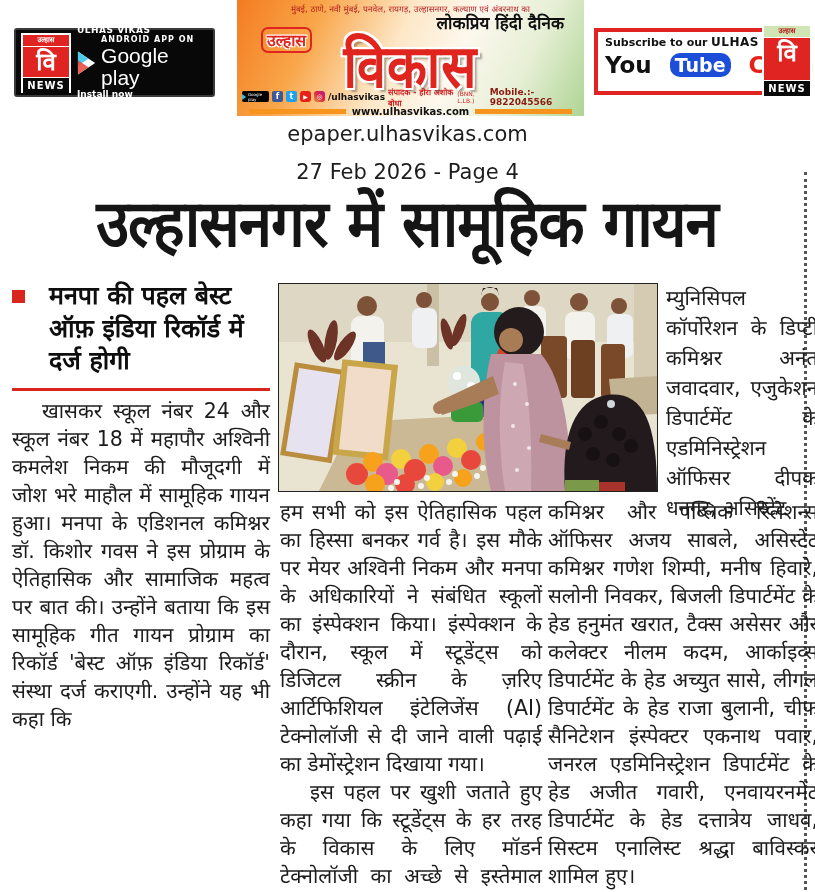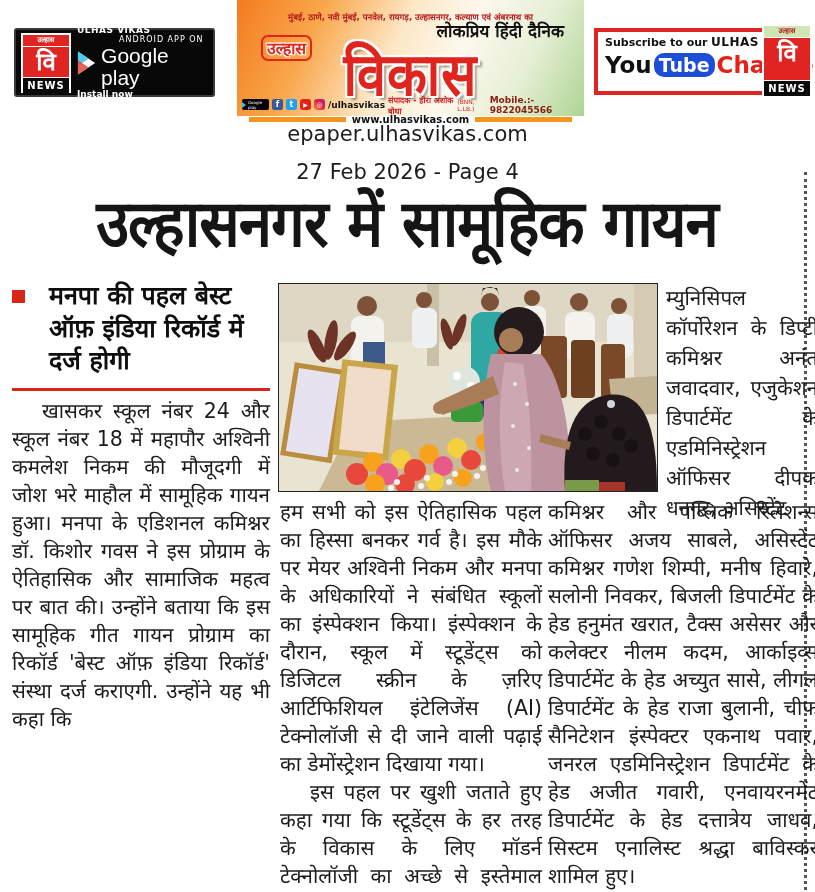--- a/index.html
+++ b/index.html
@@ -17,28 +17,28 @@
   .nl-top.red { background:#e02421; color:#fff; }
   .nl-top.green { background:#cfe6b4; color:#b51d1d; }
   .nl-mid { flex:1; background:#e02421; color:#fff; font-weight:bold; font-size:24px;
     text-align:center; line-height:30px; border-top:1px solid #fff; border-bottom:1px solid #fff; }
   .nl-news { height:15px; background:#0a0a0a; color:#fff; font-size:10px; font-weight:bold;
     text-align:center; line-height:15px; letter-spacing:1px; }
   .app-info { display:flex; flex-direction:column; color:#fff; line-height:1.05; }
   .app-brand { font-size:9px; font-weight:bold; letter-spacing:0.5px; }
   .app-mid { display:flex; align-items:center; gap:5px; margin-top:1px; }
   .gp-text { display:flex; flex-direction:column; }
-  .gp-small { font-size:8px; font-weight:normal; letter-spacing:1px;margin-left:18px; }
+  .gp-small { font-size:8px; font-weight:bold; letter-spacing:1px; }
   .gp-big { font-family:"Liberation Sans", sans-serif; font-size:21px; font-weight:normal; }
   .install { font-size:9px; font-weight:bold; margin-top:1px; }
 
   
   .masthead { position:absolute; left:237px; top:0; width:347px; height:116px;
     background:linear-gradient(115deg,#f47b20 0%,#f9a64a 22%,#fde8c8 45%,#fdf8ee 62%,#e6efd5 80%,#aed494 100%); }
-  .cities { font-size:8.5px; font-weight:bold; color:#b51d1d; text-align:center; padding-top:11px; }
+  .cities { font-size:8.5px; font-weight:normal; color:#b51d1d; text-align:center; padding-top:3px; }
   .tagline { font-size:17px; font-weight:bold; color:#101010; text-align:right; padding-right:20px; line-height:1.15; }
   .logo-area { position:relative; height:53px; }
   .logo-sub { position:absolute; left:24px; top:-7px; font-size:16px; font-weight:bold; color:#e0241e;
     border:2px solid #e0241e; border-radius:7px; padding:0 4px; z-index:2;
     text-shadow:-1px -1px 0 #fff,1px -1px 0 #fff,-1px 1px 0 #fff,1px 1px 0 #fff; }
   .logo-main { position:absolute; left:0; right:0; top:-6px; text-align:center;
     font-size:52px; font-weight:bold; color:#e0241e; letter-spacing:1px; transform:scaleY(1.14);
     text-shadow:-2px -2px 0 #fff,2px -2px 0 #fff,-2px 2px 0 #fff,2px 2px 0 #fff,4px 4px 2px rgba(70,60,50,.45); }
   .social-strip { display:flex; align-items:center; gap:3px; padding:0 5px; height:14px; margin-top:3px; }
   .gp-badge { width:27px; height:11px; background:#000; border-radius:2px; color:#fff;
@@ -58,21 +58,21 @@
   .url-line { display:flex; align-items:center; gap:6px; padding:0 12px; margin-top:2px; }
   .url-bar { flex:1; height:5px; background:#f7941e; }
   .url-text { font-size:10px; font-weight:bold; color:#111; }
 
   
   .subscribe { position:absolute; left:594px; top:28px; width:218px; height:67px;
     background:#fff; border:4px solid #e02421; padding:3px 52px 3px 7px; }
   .sub-l1 { font-size:11px; color:#111; white-space:nowrap; }
   .sub-l1 .pre { font-weight:bold; }
   .sub-l1 .brand { font-weight:bold; font-size:12px; letter-spacing:0.5px; }
-  .sub-l2 { display:flex; align-items:center; gap:2px; margin-top:3px; }
+  .sub-l2 { display:flex; align-items:center; gap:18px; margin-top:3px; }
   .you { font-size:23px; font-weight:bold; color:#111; }
   .tube { font-size:19px; font-weight:bold; color:#fff; background:#1d4ed8; border-radius:10px;
     padding:0 5px; height:24px; line-height:24px; }
   .channel { font-size:23px; font-weight:bold; color:#e62117; }
   .subscribe .news-logo { position:absolute; right:-4px; top:-8px; height:74px; width:50px; }
 
   
   .epaper, .datepage { position:absolute; left:0; right:0; text-align:center;
     font-size:21px; color:#1c1c1c; }
   .epaper { top:122px; }

